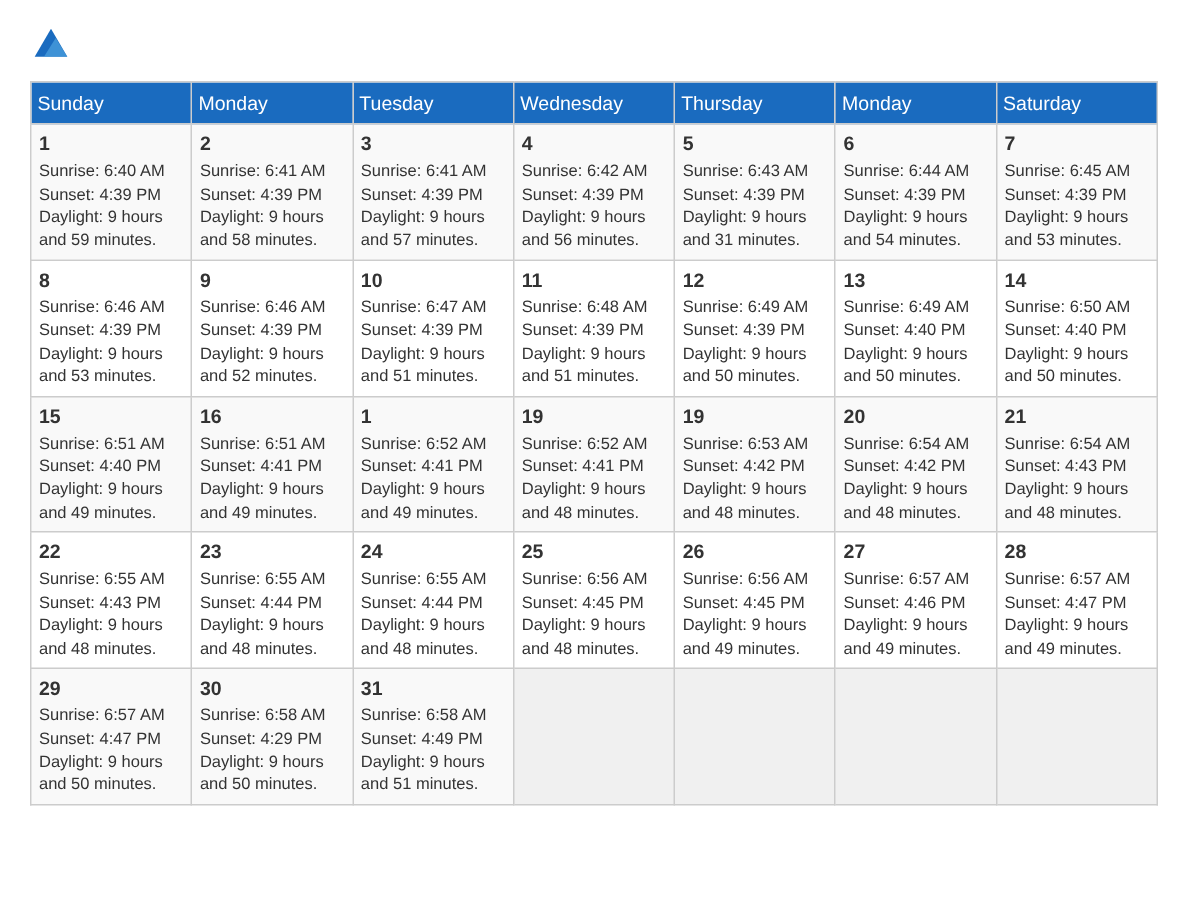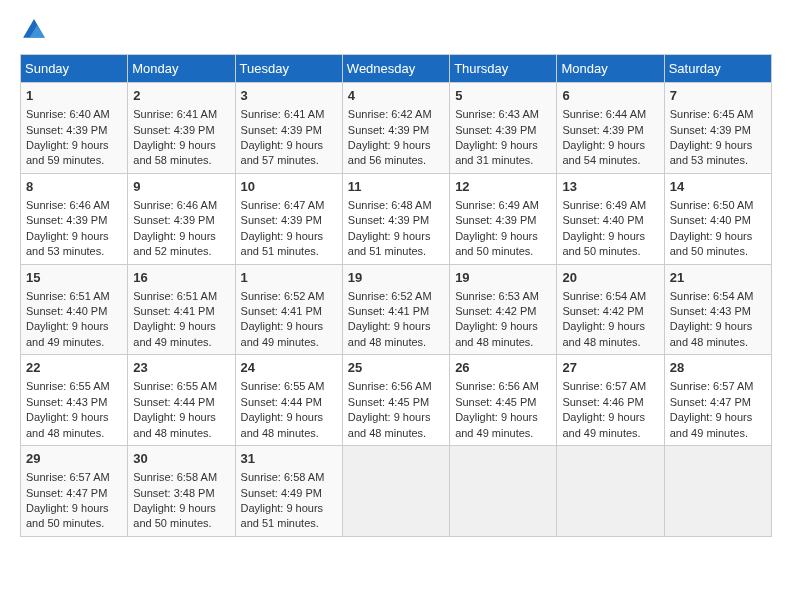--- a/index.html
+++ b/index.html
@@ -296,21 +296,21 @@
       <tr>
         <td>
         <span class="day-num">29</span>
         <span>Sunrise: 6:57 AM</span><br>
         <span>Sunset: 4:47 PM</span><br>
         <span>Daylight: 9 hours and 50 minutes.</span>
       </td>
         <td>
         <span class="day-num">30</span>
         <span>Sunrise: 6:58 AM</span><br>
-        <span>Sunset: 3:48 PM</span><br>
+        <span>Sunset: 4:29 PM</span><br>
         <span>Daylight: 9 hours and 50 minutes.</span>
       </td>
         <td>
         <span class="day-num">31</span>
         <span>Sunrise: 6:58 AM</span><br>
         <span>Sunset: 4:49 PM</span><br>
         <span>Daylight: 9 hours and 51 minutes.</span>
       </td>
         <td class="empty-cell"></td>
         <td class="empty-cell"></td>

